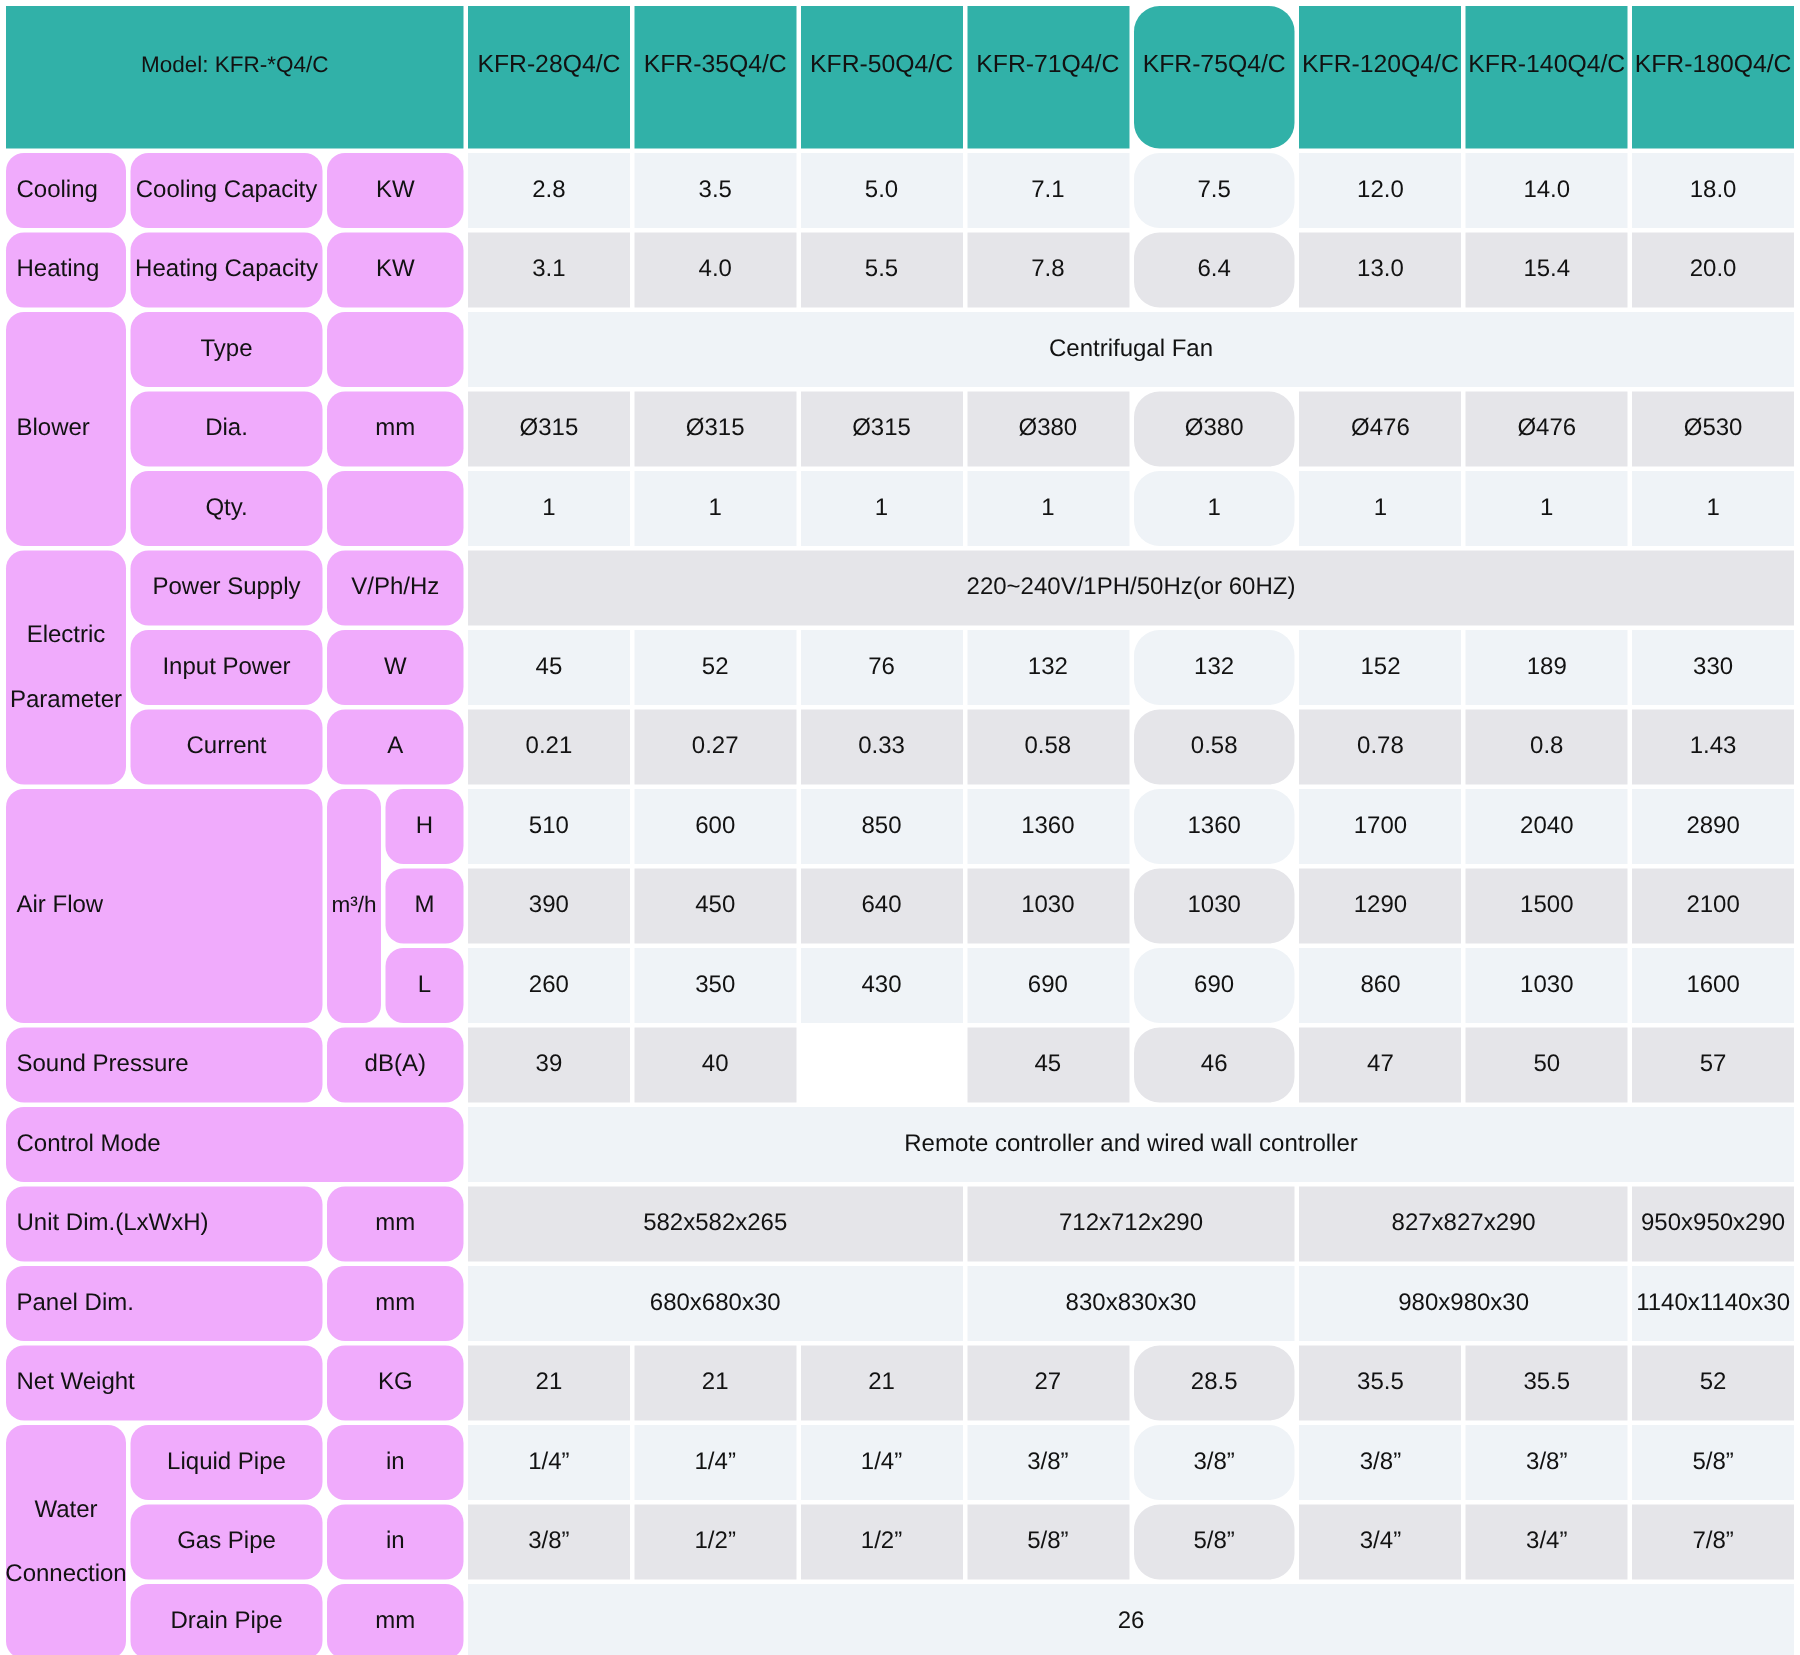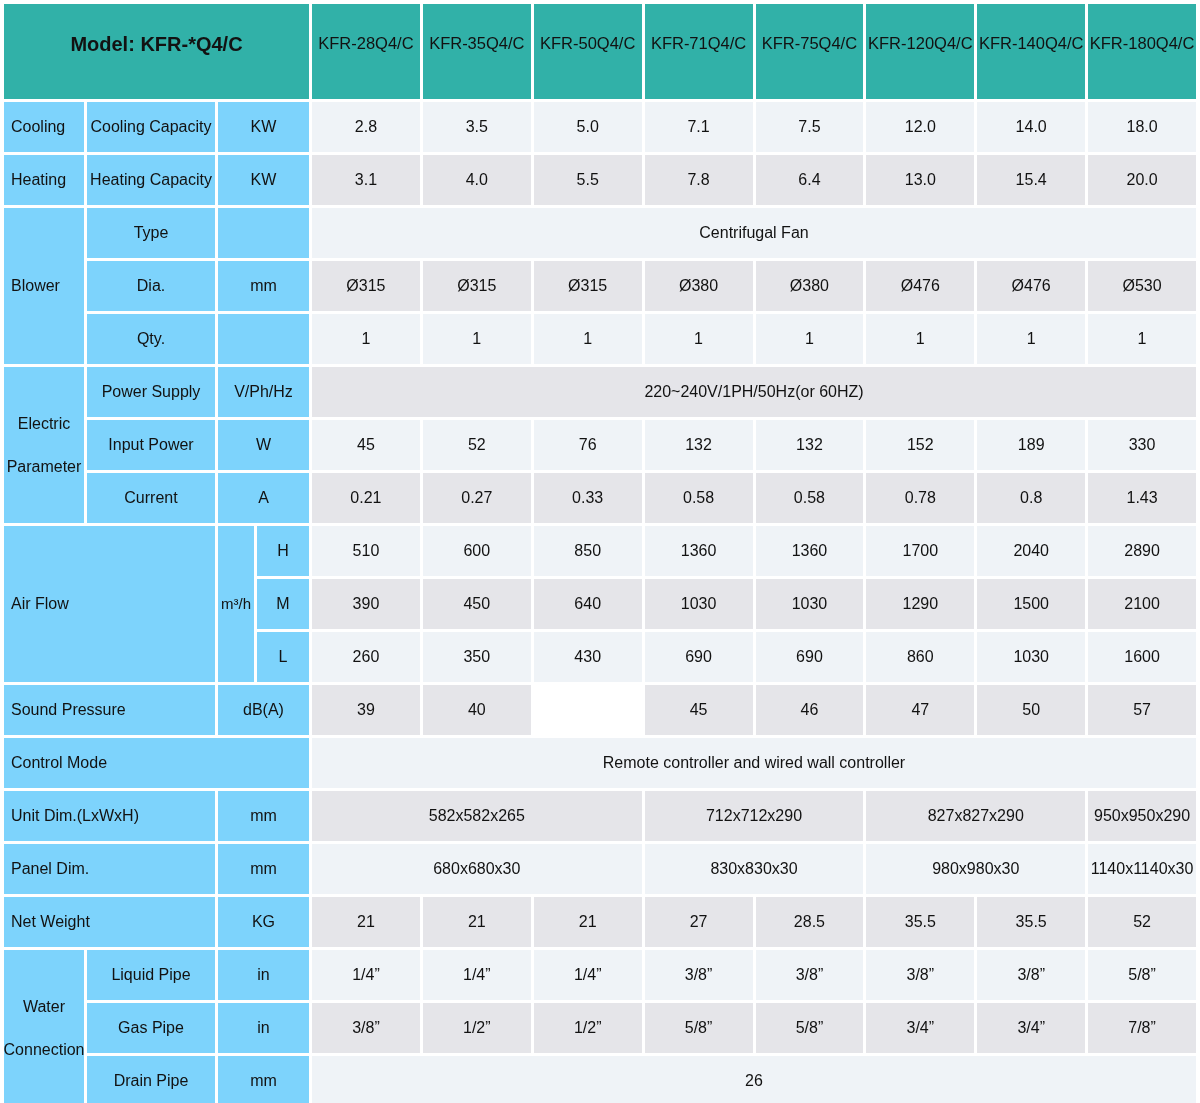--- a/index.html
+++ b/index.html
@@ -16,33 +16,33 @@
   .cell {
     display: flex;
     align-items: center;
     justify-content: center;
     text-align: center;
     font-size: 16px;
     line-height: 1.3;
     overflow: visible;
   }
   .hdr { background: #31b1a8; padding-bottom: 16px; font-size: 16.5px; }
-  .hdr-model { font-weight: bold; font-size: 20px; }
-  .lab { background: #7dd3fc; }
+  .hdr-model { font-weight: normal; font-size: 15px; }
+  .lab { background: #f0abfc; border-radius: 12px; }
   .lt  { background: #eff3f7; }
   .gy  { background: #e5e5e9; }
   .left { justify-content: flex-start; text-align: left; padding-left: 7px; }
   .tall-label { line-height: 2.7; }
   .small { font-size: 15px; }
   
   .c1 { grid-column: 1; } .c2 { grid-column: 2; } .c3 { grid-column: 3; } .c4 { grid-column: 4; }
   .cu { grid-column: 3 / 5; }
   .cl12 { grid-column: 1 / 3; } .cl14 { grid-column: 1 / 5; }
   .cd1 { grid-column: 5; } .cd2 { grid-column: 6; } .cd3 { grid-column: 7; } .cd4 { grid-column: 8; }
-  .cd5 { grid-column: 9; } .cd6 { grid-column: 10; } .cd7 { grid-column: 11; } .cd8 { grid-column: 12; }
+  .cd5 { grid-column: 9; border-radius: 17px; } .cd6 { grid-column: 10; } .cd7 { grid-column: 11; } .cd8 { grid-column: 12; }
   .cspan { grid-column: 5 / 13; }
   .cm1 { grid-column: 5 / 8; } .cm2 { grid-column: 8 / 10; } .cm3 { grid-column: 10 / 12; } .cm4 { grid-column: 12 / 13; }
   
   .r1 { grid-row: 1; } .r2 { grid-row: 2; } .r3 { grid-row: 3; } .r4 { grid-row: 4; } .r5 { grid-row: 5; }
   .r6 { grid-row: 6; } .r7 { grid-row: 7; } .r8 { grid-row: 8; } .r9 { grid-row: 9; } .r10 { grid-row: 10; }
   .r11 { grid-row: 11; } .r12 { grid-row: 12; } .r13 { grid-row: 13; } .r14 { grid-row: 14; } .r15 { grid-row: 15; }
   .r16 { grid-row: 16; } .r17 { grid-row: 17; } .r18 { grid-row: 18; } .r19 { grid-row: 19; } .r20 { grid-row: 20; }
   .rb { grid-row: 4 / 7; } .re { grid-row: 7 / 10; } .ra { grid-row: 10 / 13; } .rw { grid-row: 18 / 21; }
 </style>
 </head>

